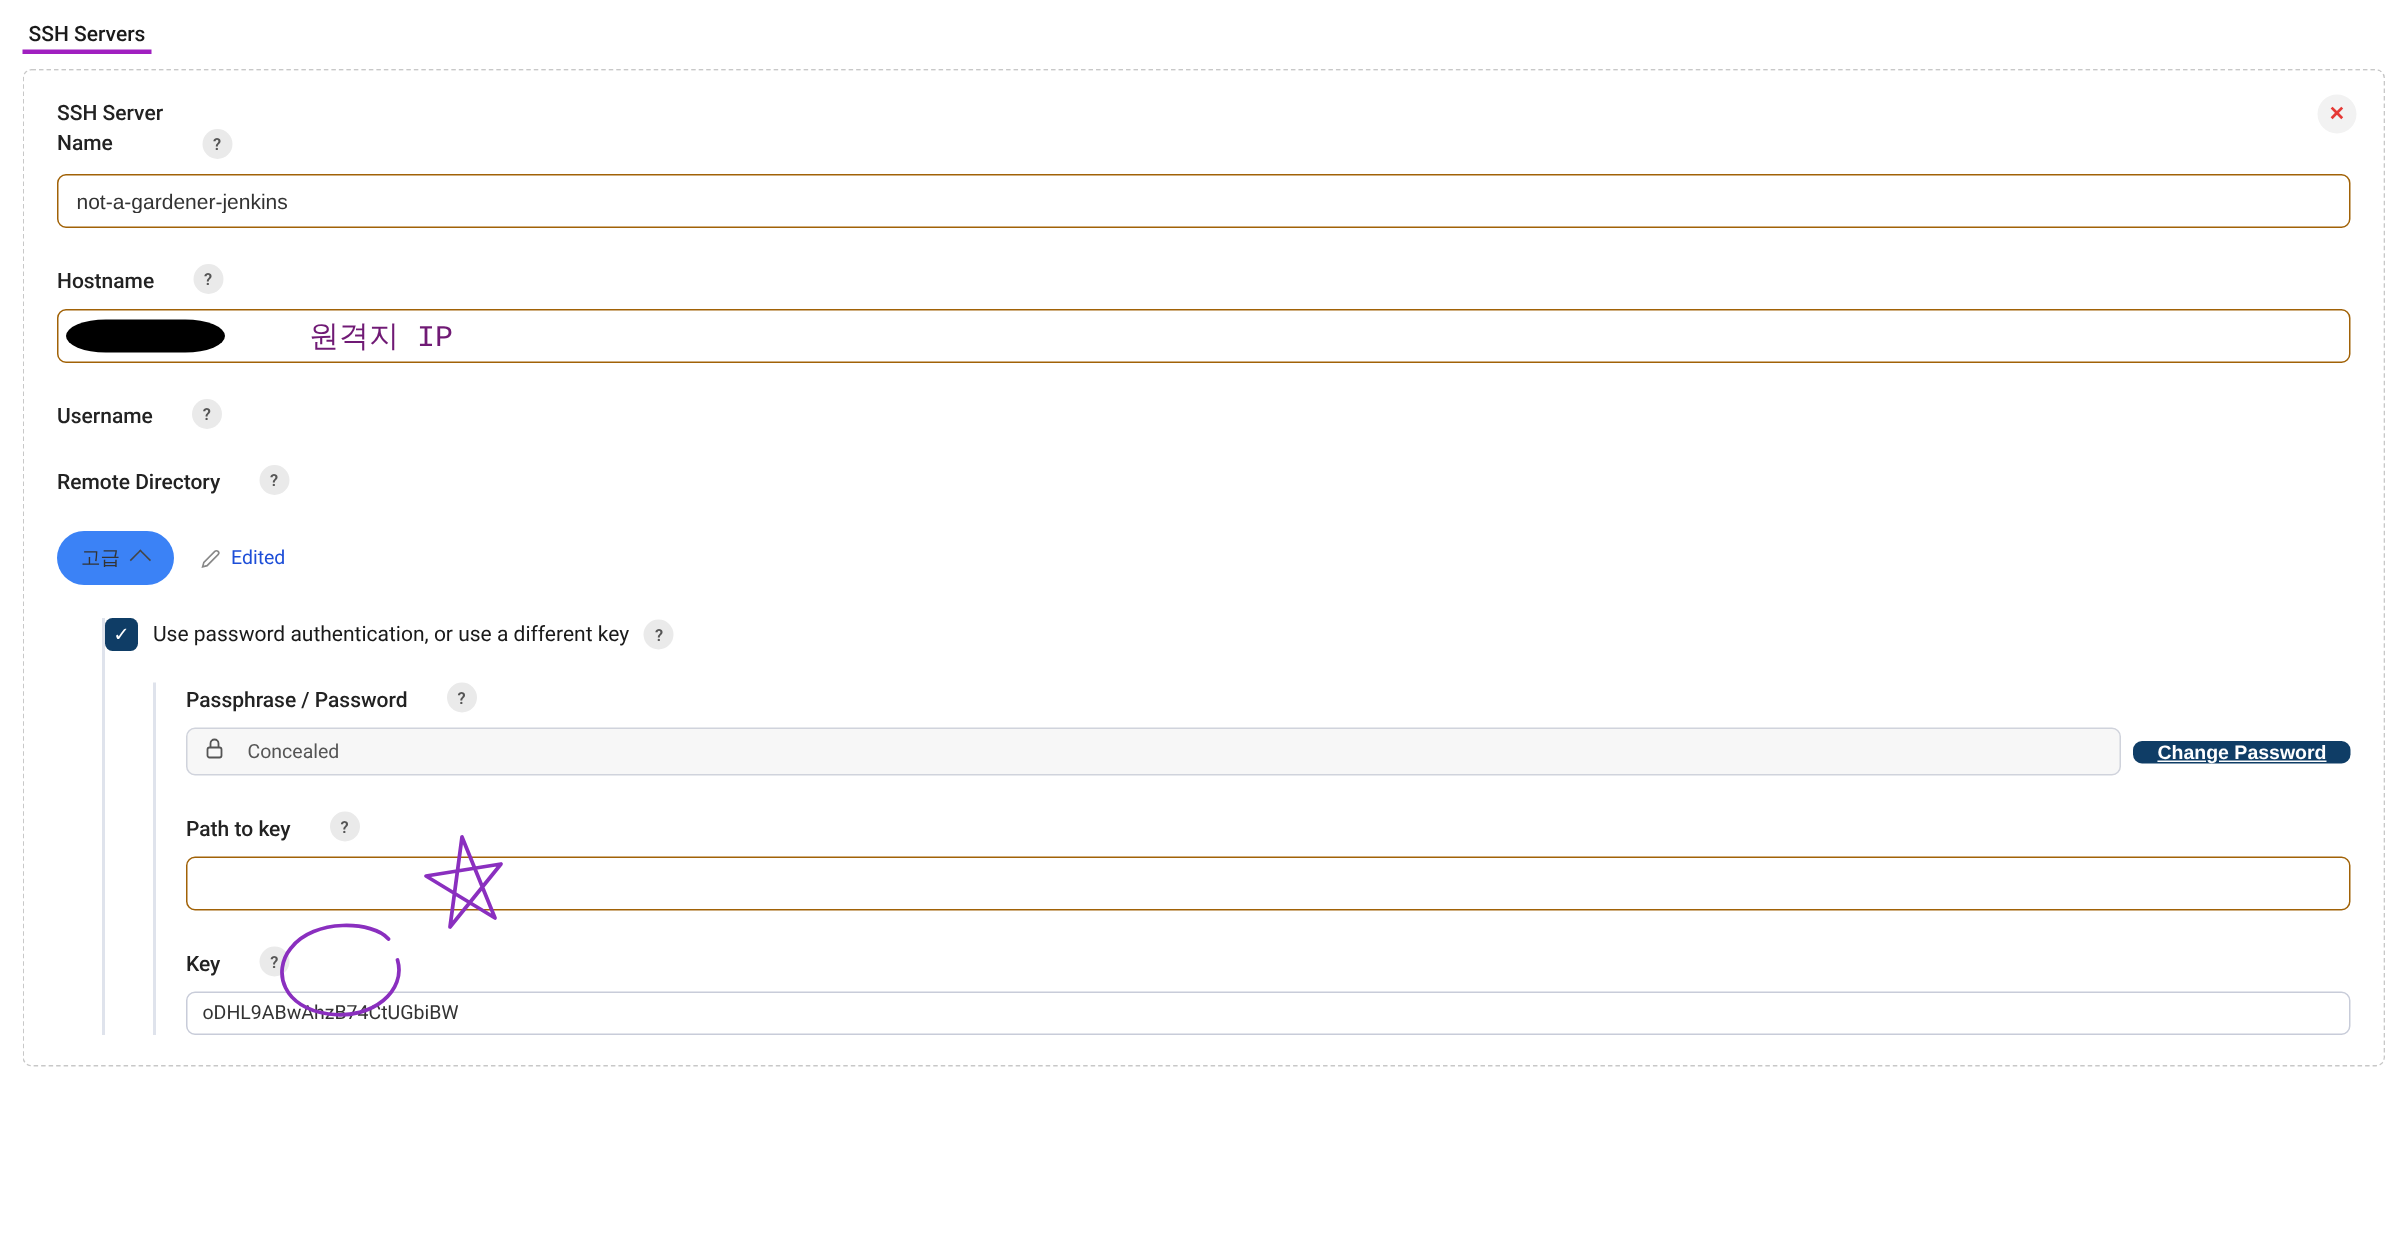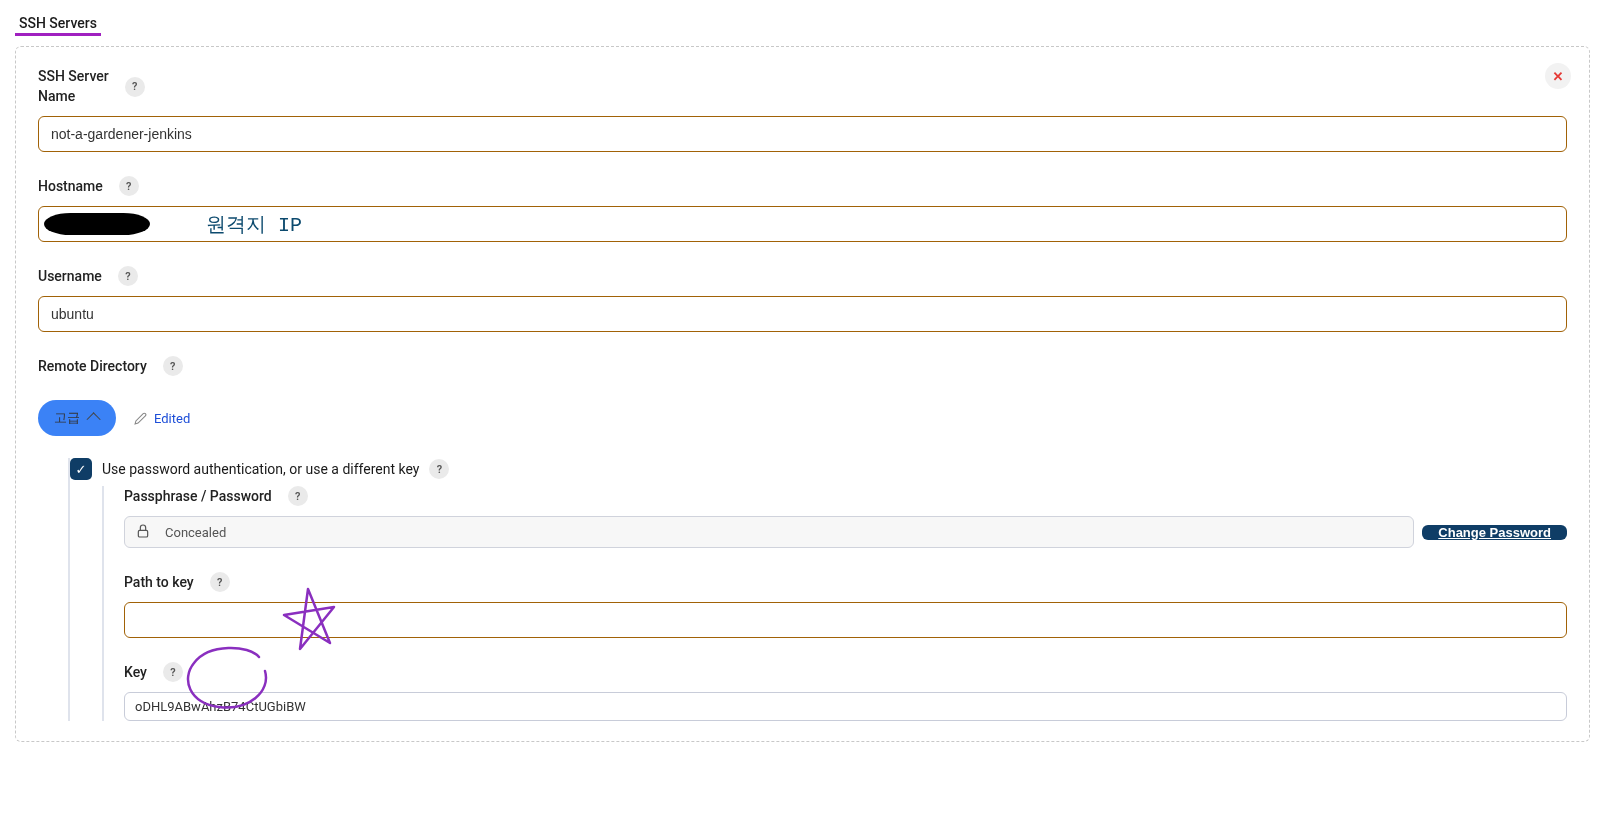--- a/index.html
+++ b/index.html
@@ -42,22 +42,22 @@
       cursor: pointer;
       color: #e53935;
       font-size: 13px;
       font-weight: 600;
     }
     .form-group {
       margin-bottom: 24px;
     }
     .form-label {
       display: flex;
-      align-items: center;
-      gap: 16px;
+      align-items: flex-end;
+      gap: 26px;
       font-weight: 500;
       margin-bottom: 10px;
       color: #222;
     }
     .form-label .label-multiline {
       line-height: 1.4;
     }
     .help-badge {
       width: 20px;
       height: 20px;
@@ -93,21 +93,21 @@
       width: 106px;
       height: 22px;
       background: #000;
       border-radius: 50% / 100%;
     }
     .hostname-annotation {
       position: absolute;
       left: 168px;
       top: 50%;
       transform: translateY(-50%);
-      color: #0c4a6e;
+      color: #701a75;
       font-family: "Courier New", monospace;
       font-size: 20px;
       font-weight: 500;
       pointer-events: none;
     }
     .advanced-row {
       display: flex;
       align-items: center;
       gap: 18px;
       margin-bottom: 22px;
@@ -268,21 +268,20 @@
       <div class="redaction-blob"></div>
       <div class="hostname-annotation">원격지 IP</div>
     </div>
   </div>
 
   <div class="form-group">
     <div class="form-label">
       <span>Username</span>
       <span class="help-badge">?</span>
     </div>
-    <input type="text" class="text-input" value="ubuntu" style="">
   </div>
 
   <div class="form-group">
     <div class="form-label">
       <span>Remote Directory</span>
       <span class="help-badge">?</span>
     </div>
   </div>
 
   <div class="advanced-row">
@@ -302,21 +301,21 @@
 
   <div class="sub-section">
     <div class="checkbox-row-inner">
       <div class="checkbox-box">
         <span class="checkbox-check">✓</span>
       </div>
       <span>Use password authentication, or use a different key</span>
       <span class="help-badge">?</span>
     </div>
 
-    <div class="sub-section-inner" style="margin-top:6px; position:relative;">
+    <div class="sub-section-inner" style="margin-top:21px; position:relative;">
 
       <div class="form-group">
         <div class="form-label">
           <span>Passphrase / Password</span>
           <span class="help-badge">?</span>
         </div>
         <div class="pass-row">
           <div class="pass-input">
             <span class="lock-icon">
               <svg viewBox="0 0 24 24" fill="none" stroke="#555" stroke-width="1.8">

